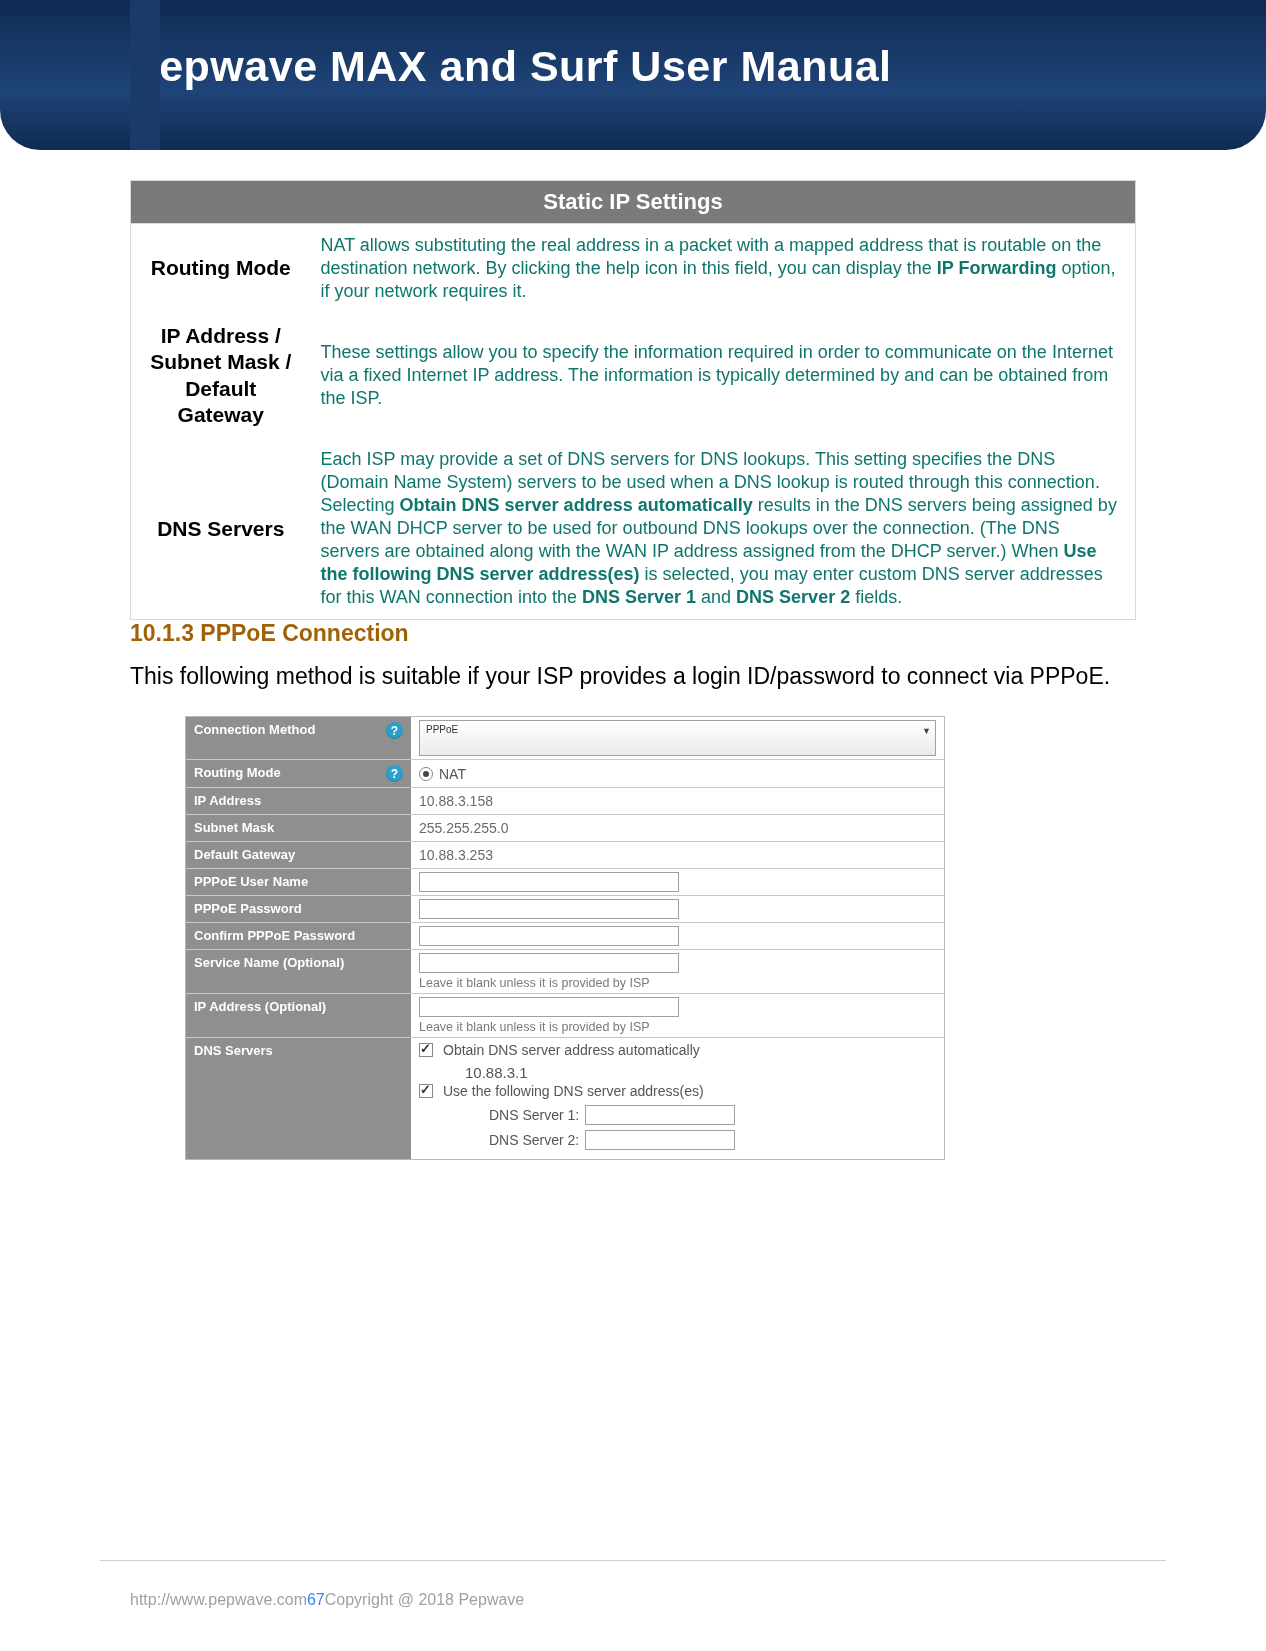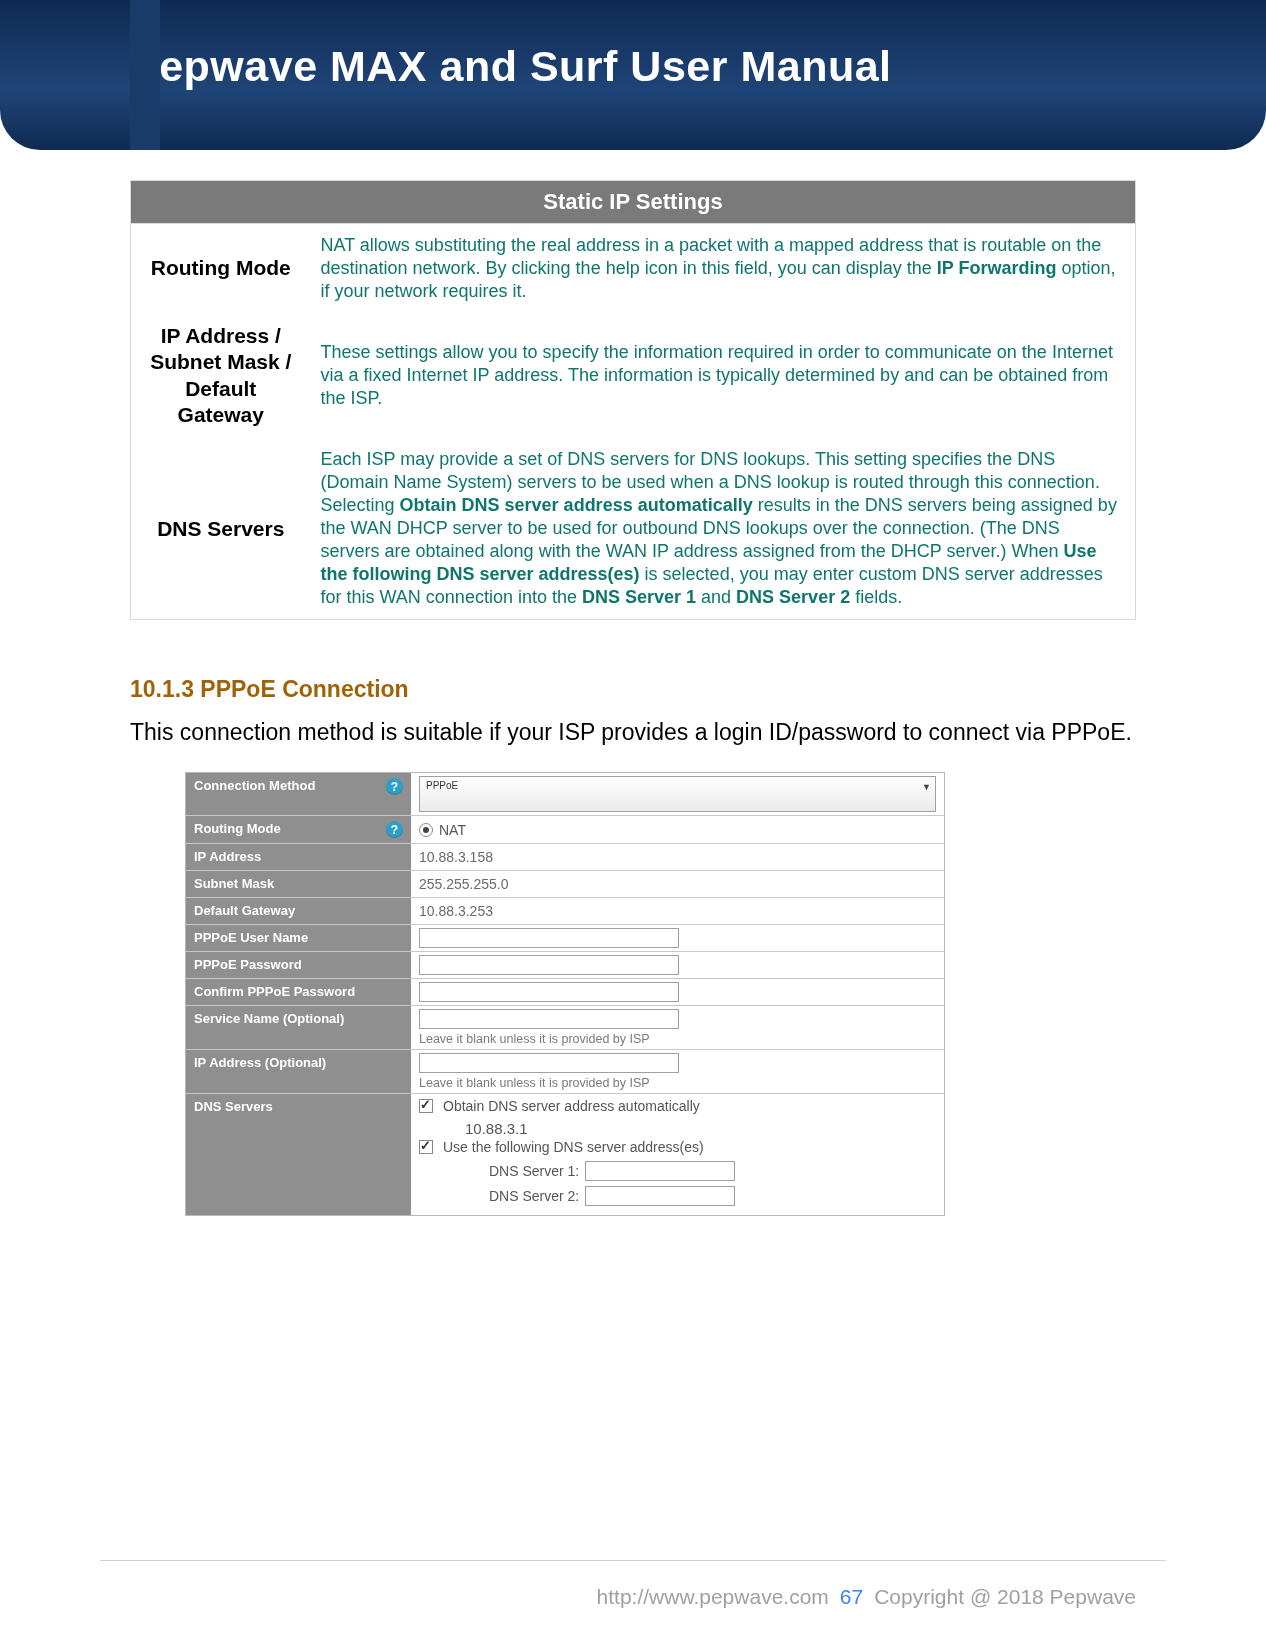--- a/index.html
+++ b/index.html
@@ -36,21 +36,20 @@
   }
   .content {
     padding: 30px 130px 0 130px;
   }
   
   .settings-table {
     width: 100%;
     border: 1px solid #d9d9d9;
     border-collapse: collapse;
     font-size: 18.5px;
-    margin-bottom: 56px;
   }
   .settings-table .thead-row td {
     background: #7a7a7a;
     color: #fff;
     font-weight: bold;
     text-align: center;
     padding: 8px 6px;
     font-size: 22px;
     border: 1px solid #d9d9d9;
   }
@@ -190,25 +189,24 @@
   .dns-block { padding-top: 4px; padding-bottom: 6px; }
   .dns-line { display: flex; align-items: center; gap: 4px; margin-bottom: 4px; }
   .dns-sub { margin-left: 46px; font-size: 15px; color: #555; }
   .dns-srv-row { margin-left: 70px; display: flex; align-items: center; gap: 6px; margin-bottom: 3px; }
   
   .footer {
     position: absolute;
     left: 0; right: 0; bottom: 42px;
     display: flex;
     align-items: center;
-    justify-content: flex-end;
+    justify-content: flex-start;
     padding: 0 130px;
-    font-size: 21px;
+    font-size: 16px;
     color: #9fa0a0;
-    gap: 11px;
   }
   .footer .page-no { color: #3b82f6; }
   .footer-border {
     position: absolute;
     left: 100px; right: 100px; bottom: 90px;
     border-top: 1px solid #cfcfcf;
   }
 </style>
 </head>
 <body>
@@ -239,21 +237,21 @@
     <tr>
       <td class="label-cell">DNS Servers</td>
       <td class="desc-cell">
         <span>Each ISP may provide a set of DNS servers for DNS lookups. This setting specifies the DNS (Domain Name System) servers to be used when a DNS lookup is routed through this connection. Selecting </span><b>Obtain DNS server address automatically</b><span> results in the DNS servers being assigned by the WAN DHCP server to be used for outbound DNS lookups over the connection. (The DNS servers are obtained along with the WAN IP address assigned from the DHCP server.) When </span><b>Use the following DNS server address(es)</b><span> is selected, you may enter custom DNS server addresses for this WAN connection into the </span><b>DNS Server 1</b><span> and </span><b>DNS Server 2</b><span> fields.</span>
       </td>
     </tr>
   </tbody>
     </table>
 
   <div class="section-heading">10.1.3 PPPoE Connection</div>
-  <p class="body-para">This connection method is suitable if your ISP provides a login ID/password to connect via PPPoE.</p>
+  <p class="body-para">This following method is suitable if your ISP provides a login ID/password to connect via PPPoE.</p>
 
   <div class="config-panel">
 
     <div class="config-row">
       <div class="config-label">
         <span>Connection Method</span>
         <span class="help-icon">?</span>
       </div>
       <div class="config-value">
         <span class="fake-select">PPPoE</span>

